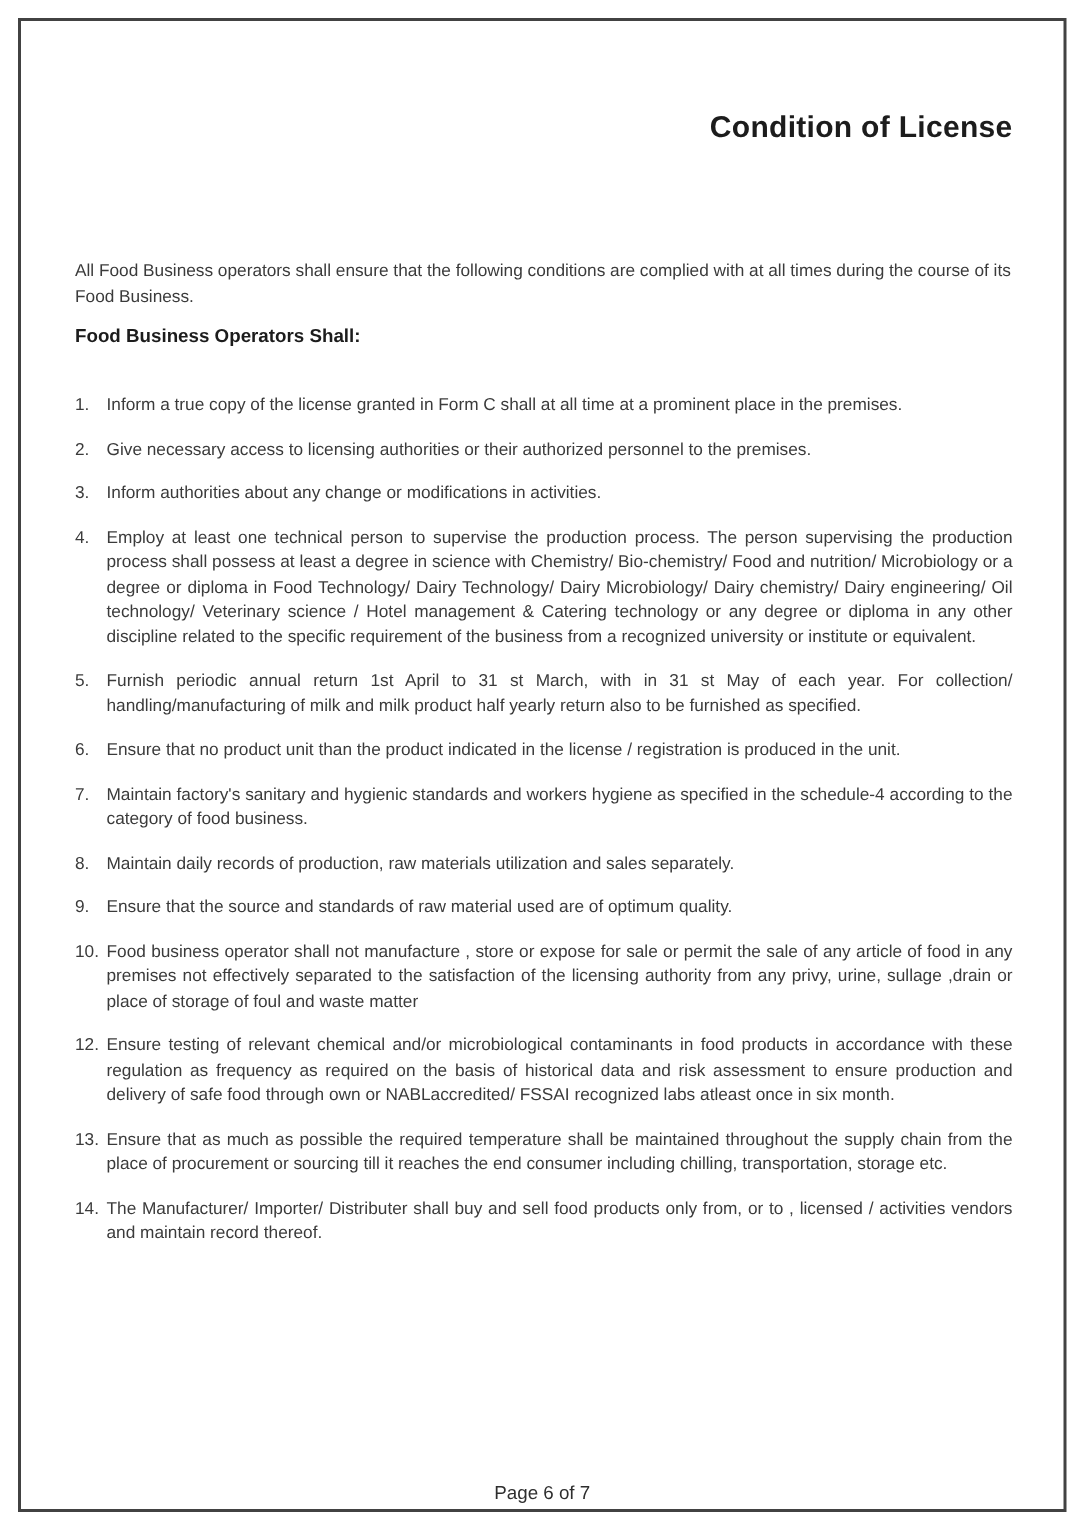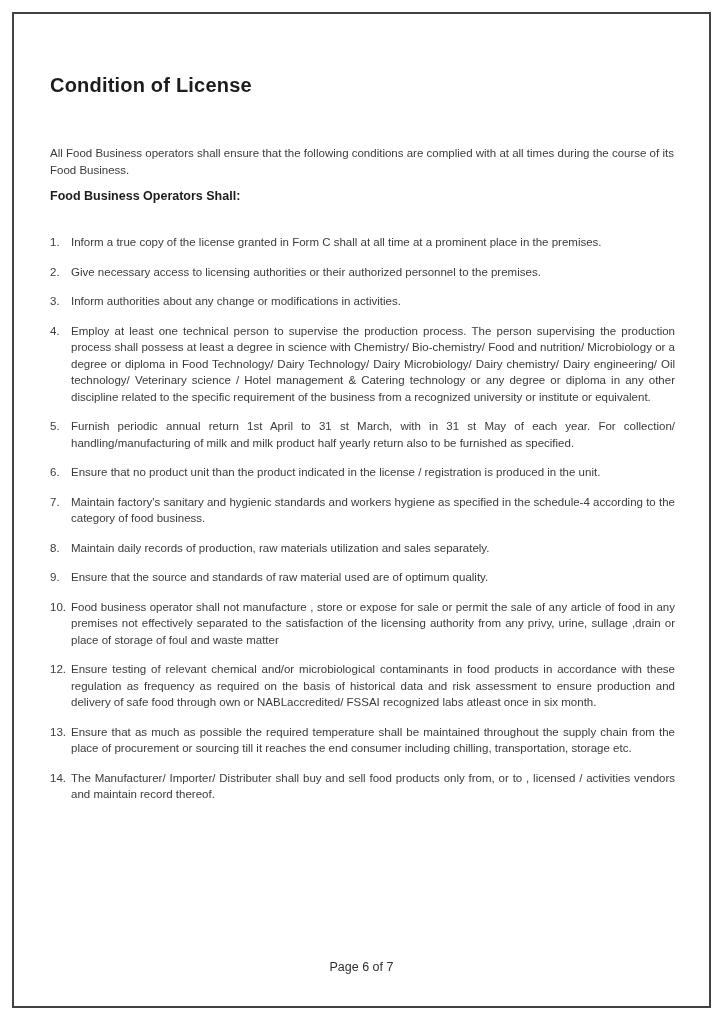--- a/index.html
+++ b/index.html
@@ -20,28 +20,28 @@
     background: #ffffff;
   }
   .content {
     position: absolute;
     left: 36px;
     right: 34px;
     top: 0;
   }
   .doc-title {
     margin-top: 60px;
-    text-align: left;
+    text-align: right;
     font-size: 20px;
     font-weight: bold;
     color: #1c1c1c;
     letter-spacing: 0.2px;
   }
   .intro {
-    margin-top: 48px;
+    margin-top: 76px;
     font-size: 11.5px;
     line-height: 16.5px;
     color: #3b3b3b;
   }
   .section-heading {
     margin-top: 11px;
     font-size: 12.5px;
     font-weight: bold;
     color: #1c1c1c;
   }
@@ -61,21 +61,21 @@
   }
   ol.conditions li .txt {
     flex: 1;
     text-align: justify;
     color: #3b3b3b;
   }
   .footer {
     position: absolute;
     left: 0;
     right: 0;
-    bottom: 32px;
+    bottom: 4px;
     text-align: center;
     font-size: 12.5px;
     color: #2e2e2e;
   }
 </style>
 </head>
 <body>
 
 <div class="sheet">
   <div class="content">

